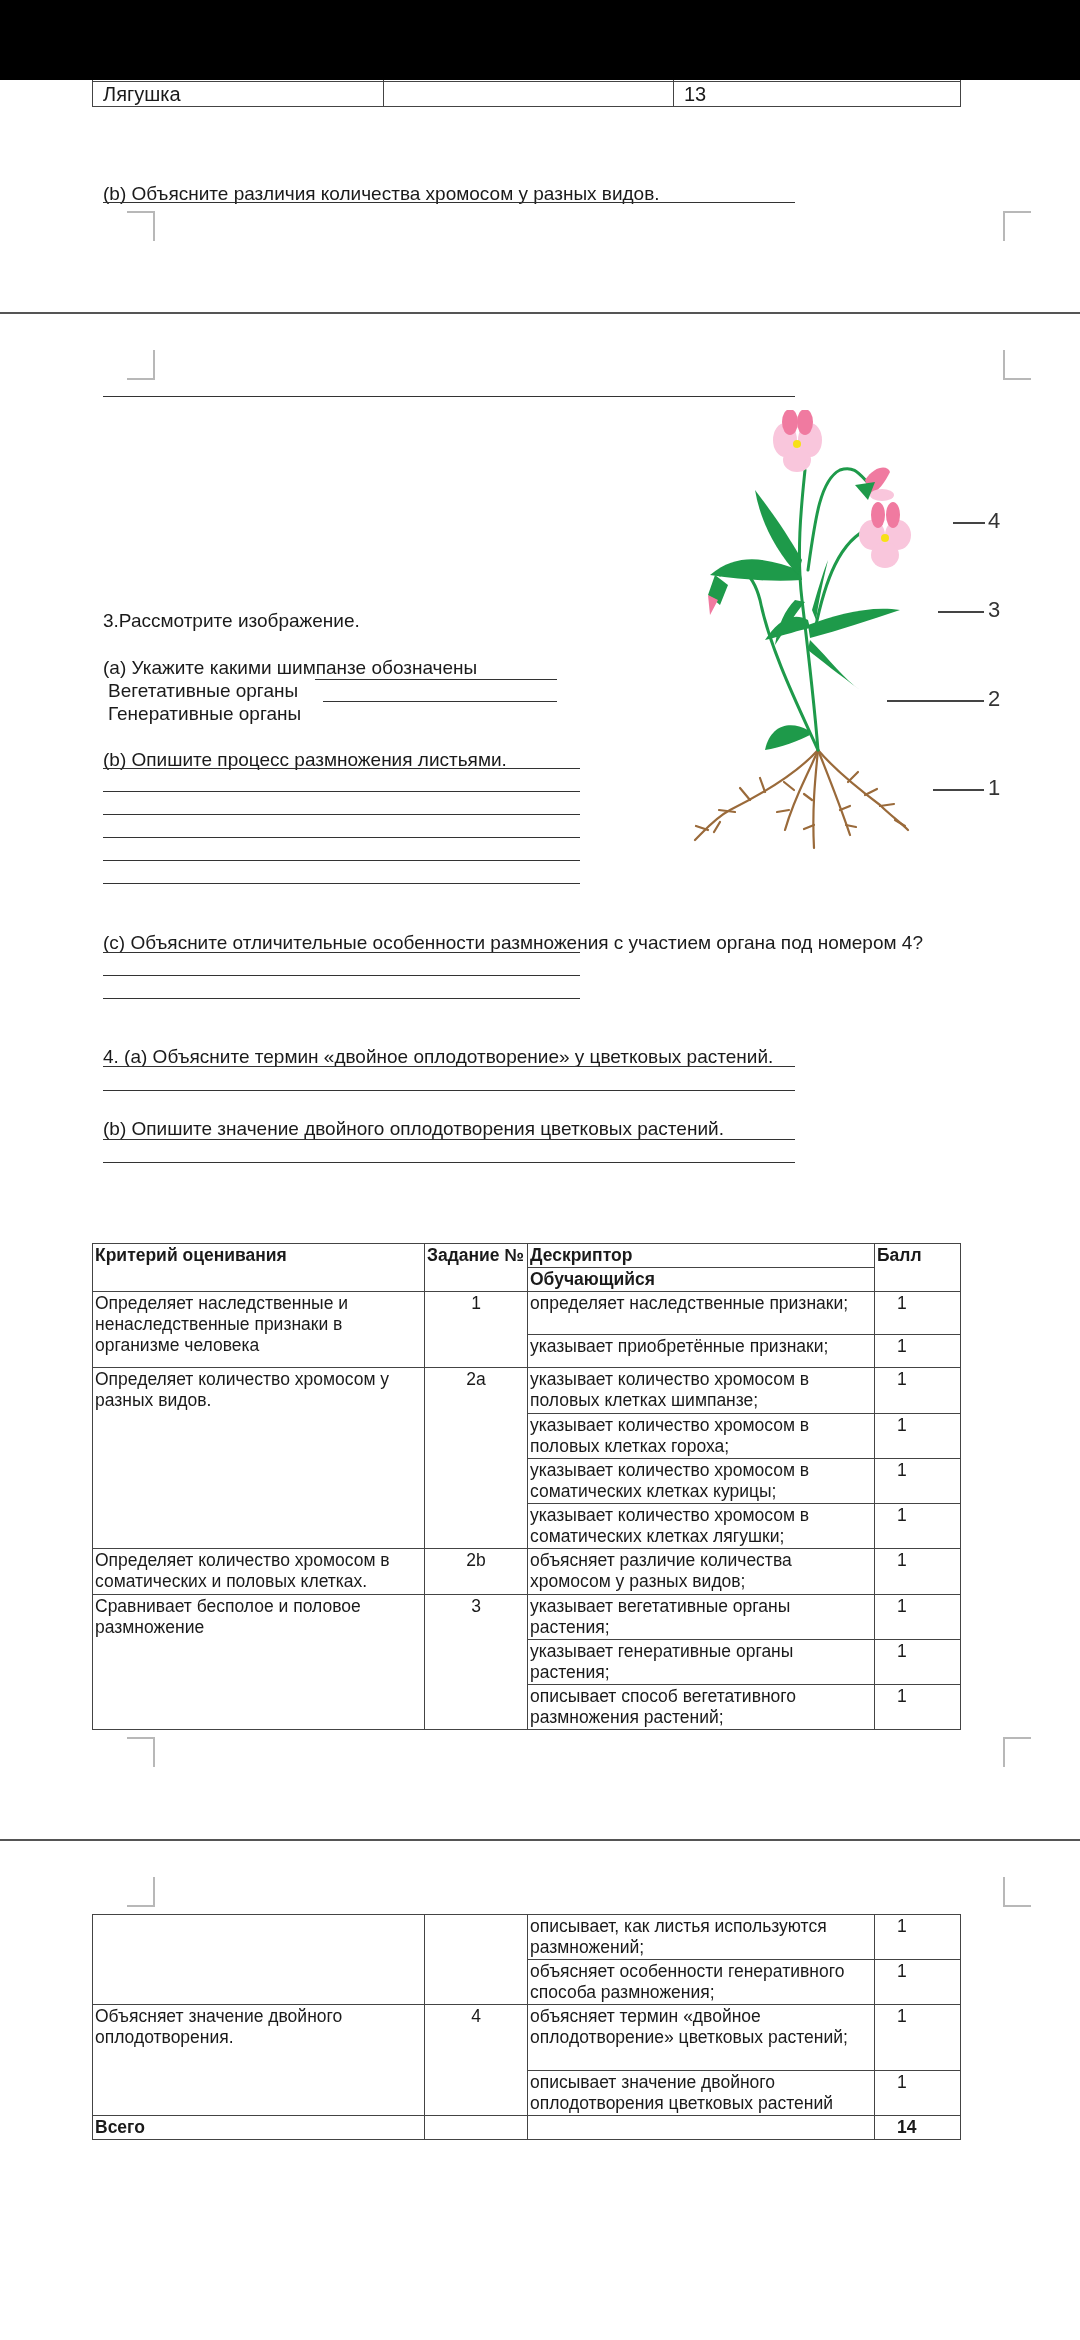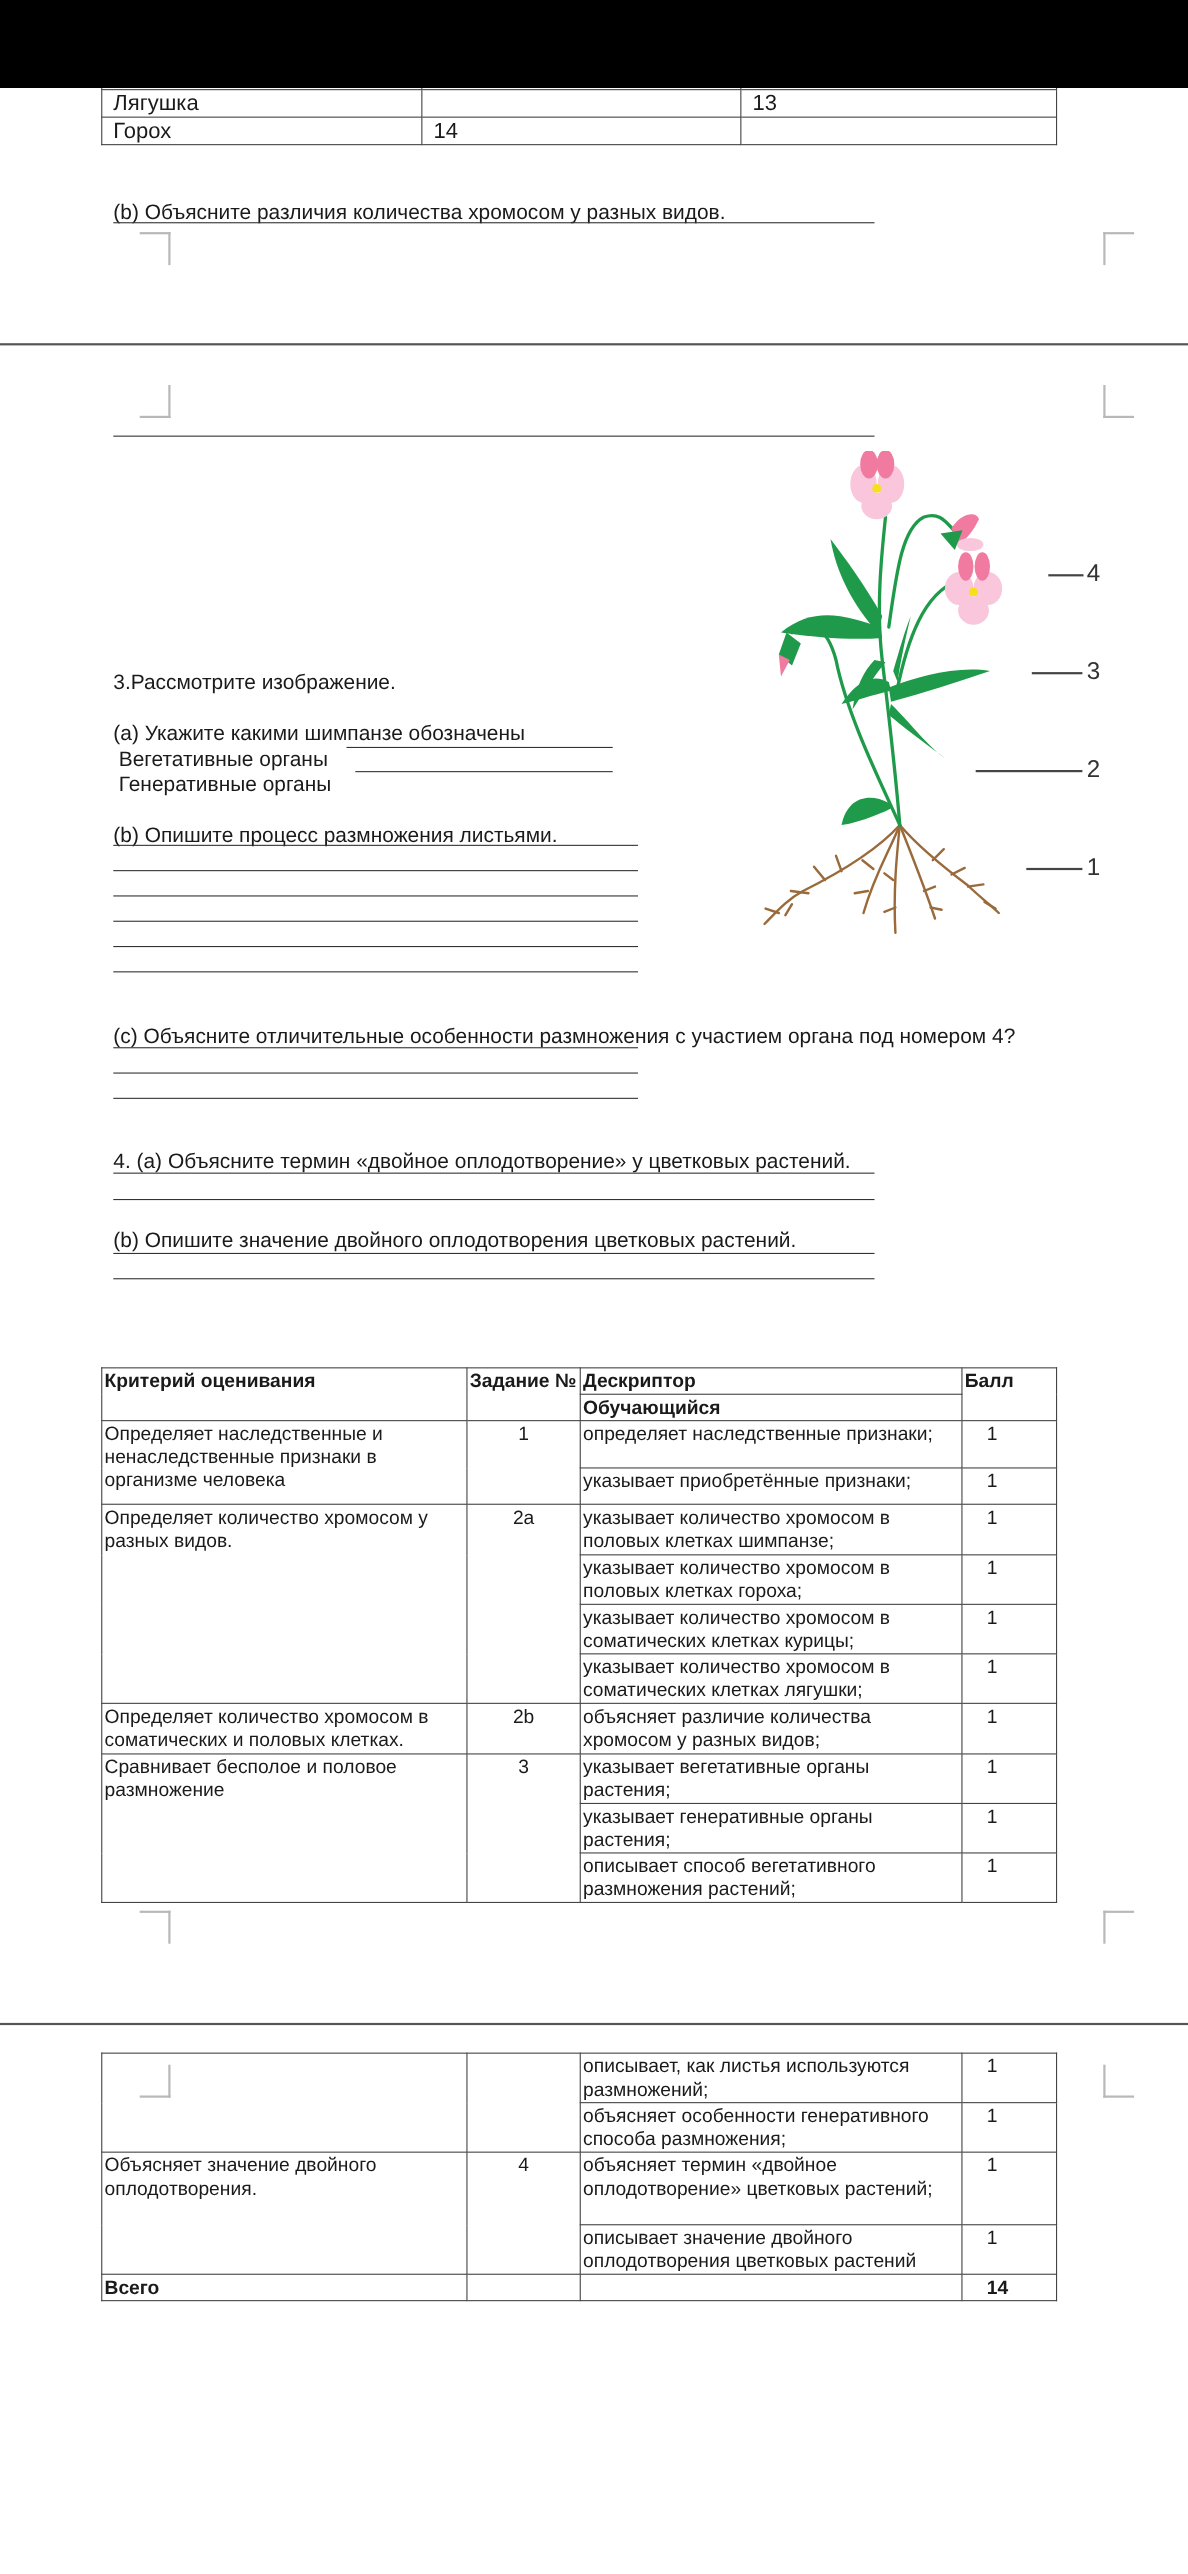--- a/index.html
+++ b/index.html
@@ -44,25 +44,20 @@
       <tr>
     <td></td>
     <td></td>
     <td></td>
   </tr>
   <tr>
     <td>Лягушка</td>
     <td></td>
     <td>13</td>
   </tr>
-  <tr>
-    <td>Горох</td>
-    <td>14</td>
-    <td></td>
-  </tr>
 </tbody>
   </table>
 <div class="abs topbar" style="height:80px;"></div>
 
 <div class="t" style="left:103px; top:162px;">(b) Объясните различия количества хромосом у разных видов.</div>
 <div class="uline" style="left:103px; top:202px; width:692px;"></div>
 
 <div class="corner c-tl-out" style="left:127px; top:211px;"></div>
 <div class="corner c-tr-out" style="left:1003px; top:211px;"></div>
 
@@ -234,21 +229,21 @@
 </table>
 
 <div class="corner c-tl-out" style="left:127px; top:1737px;"></div>
 <div class="corner c-tr-out" style="left:1003px; top:1737px;"></div>
 
 <div class="divider" style="top:1839px;"></div>
 
 <div class="corner c-bl-out" style="left:127px; top:1877px;"></div>
 <div class="corner c-br-out" style="left:1003px; top:1877px;"></div>
 
-<table class="grid crit" id="crit2" style="top:1866px;">
+<table class="grid crit" id="crit2" style="top:1914px;">
   <colgroup>
       <col style="width:332px">
       <col style="width:103px">
       <col style="width:347px">
       <col style="width:86px">
     </colgroup>
   <tbody id="crit2-body">
       <tr style="height: 45px;">
         <td rowspan="2"></td>
         <td rowspan="2" class="num"></td>

